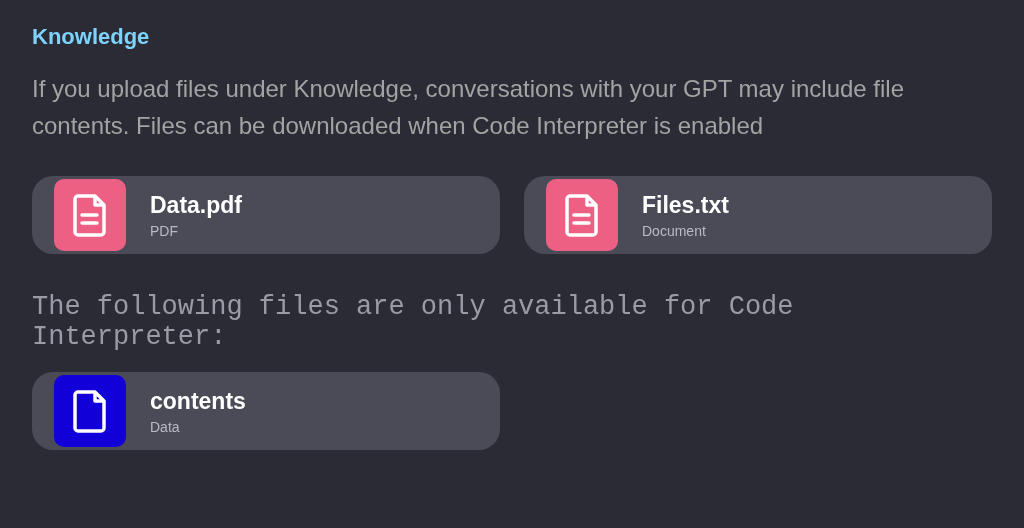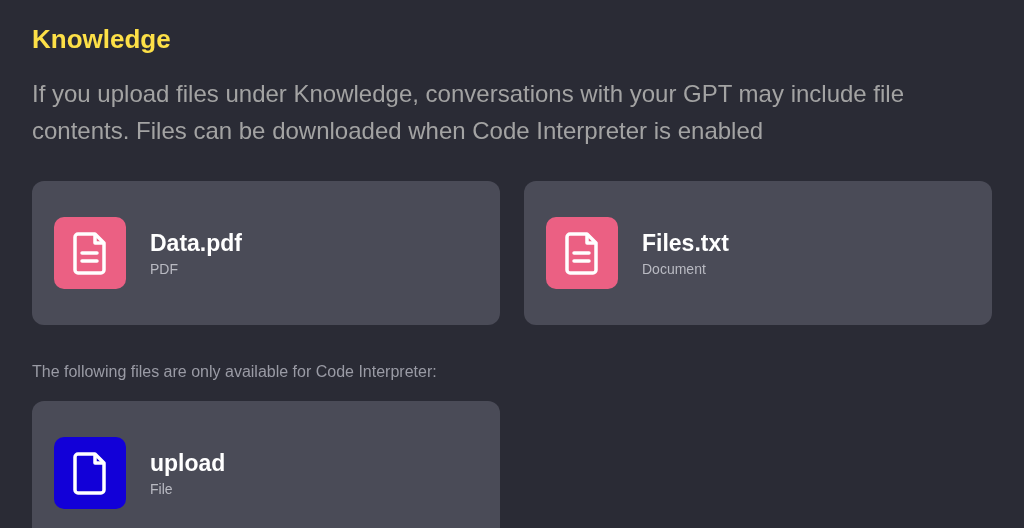--- a/index.html
+++ b/index.html
@@ -9,41 +9,41 @@
     }
     body {
       width: 1024px;
       height: 528px;
       background-color: #2a2b35;
       font-family: -apple-system, BlinkMacSystemFont, "Segoe UI", Helvetica, Arial, sans-serif;
       padding: 24px 32px;
       overflow: hidden;
     }
     .section-title {
-      color: #fde047;
-      font-size: 26px;
+      color: #7dd3fc;
+      font-size: 22px;
       font-weight: 600;
       margin-bottom: 20px;
     }
     .section-description {
       color: #a3a3a3;
       font-size: 24px;
       line-height: 1.55;
       margin-bottom: 32px;
     }
     .file-grid {
       display: grid;
       grid-template-columns: 1fr 1fr;
       gap: 24px;
       margin-bottom: 38px;
     }
     .file-card {
       background-color: #4a4b57;
-      border-radius: 12px;
-      padding: 36px 22px;
+      border-radius: 21px;
+      padding: 3px 22px;
       display: flex;
       align-items: center;
       gap: 24px;
       cursor: pointer;
     }
     .file-icon-wrap {
       width: 72px;
       height: 72px;
       border-radius: 10px;
       display: flex;
@@ -67,22 +67,23 @@
       font-size: 23px;
       font-weight: 600;
     }
     .file-type {
       color: #b9bac2;
       font-size: 14px;
       font-weight: 400;
     }
     .sub-heading {
       color: #9a9ba5;
-      font-size: 16px;
+      font-size: 27px;
       margin-bottom: 20px;
+      font-family: Liberation Mono, monospace;
     }
     .single-row {
       display: grid;
       grid-template-columns: 1fr 1fr;
       gap: 24px;
     }
   </style>
 </head>
 <body>
 
@@ -126,17 +127,17 @@
 
 <div class="single-row">
   <div class="file-card">
     <div class="file-icon-wrap blue">
       <svg width="40" height="44" viewBox="0 0 40 44" fill="none">
         <path d="M8 3 H25 L34 12 V39 C34 40.5 32.5 42 31 42 H8 C6.5 42 5 40.5 5 39 V6 C5 4.5 6.5 3 8 3 Z" stroke="white" stroke-width="3.5" fill="none" stroke-linejoin="round"></path>
         <path d="M25 3 V12 H34" stroke="white" stroke-width="3.5" fill="none" stroke-linejoin="round"></path>
       </svg>
     </div>
     <div class="file-info">
-      <div class="file-name">upload</div>
-      <div class="file-type">File</div>
+      <div class="file-name">contents</div>
+      <div class="file-type">Data</div>
     </div>
   </div>
 </div>
 
 </body></html>

